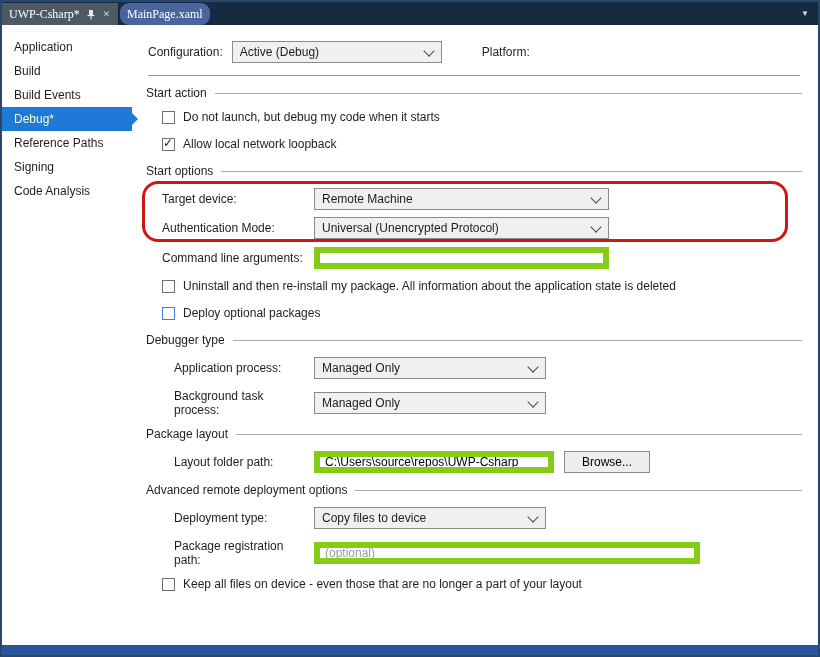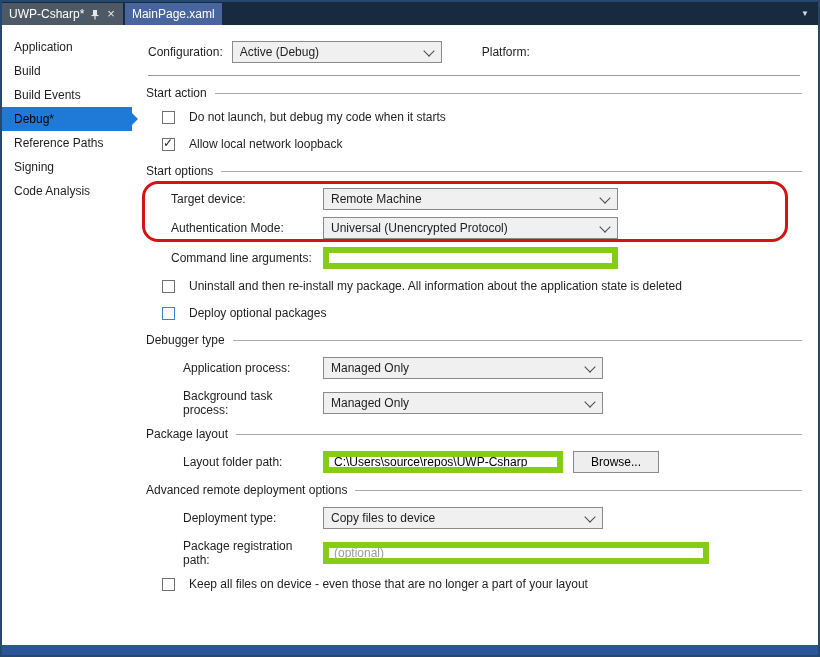--- a/index.html
+++ b/index.html
@@ -4,63 +4,63 @@
 <style>
   html,body { margin:0; padding:0; background:#c9c9c9; }
   .window {
     width:820px; height:657px; box-sizing:border-box;
     border:2px solid #26486f; outline:1px solid #13233a;
     display:flex; flex-direction:column; background:#ffffff;
     font-family:"Liberation Sans", sans-serif; font-size:12px; color:#1e1e1e;
     position:relative; overflow:hidden;
   }
   
-  .tabbar { height:23px; background:#182a40; display:flex; align-items:flex-end; flex:0 0 auto; }
+  .tabbar { height:23px; background:#182a40; display:flex; align-items:flex-end; flex:0 0 auto;font-family:Liberation Serif, serif; }
   .tab { height:22px; display:flex; align-items:center; padding:0 7px; color:#ffffff; gap:6px; cursor:default; white-space:nowrap; }
   .tab.active { background:#4d5964; }
-  .tab.inactive { background:#49659e; margin-left:2px; }
+  .tab.inactive { background:#49659e; margin-left:2px;border-radius:9px; }
   .tab .close { font-size:13px; line-height:12px; color:#e8e8e8; padding:0 1px; }
   .tab .pin { display:flex; align-items:center; }
   .tab-overflow { margin-left:auto; align-self:center; color:#d6dde7; font-size:8px; padding:0 9px; }
   
   .bodyrow { flex:1 1 auto; display:flex; min-height:0; }
   .sidebar { width:130px; flex:0 0 auto; padding-top:10px; background:#ffffff; }
   .side-item { height:24px; line-height:24px; padding-left:12px; position:relative; cursor:default; }
-  .side-item.selected { background:#1e7ad6; color:#000000; }
+  .side-item.selected { background:#1e7ad6; color:#fef9c3; }
   .side-item.selected::after {
     content:""; position:absolute; left:100%; top:50%; margin-top:-6px;
     border:6px solid transparent; border-left:6px solid #1e7ad6; border-right-width:0;
   }
   .content { flex:1 1 auto; min-width:0; padding:12px 16px 0 14px; position:relative; overflow:hidden; }
   
   .config-row { display:flex; align-items:center; margin:4px 0 12px 2px; }
   .lbl { margin-right:9px; }
   .lbl.pl { margin-left:40px; }
   .dropdown {
     height:22px; background:#f0f0f0; border:1px solid #8a8a8a; box-sizing:border-box;
     display:flex; align-items:center; justify-content:space-between; padding:0 7px; cursor:default;
   }
   .chev { width:7px; height:7px; border-right:1.5px solid #4a4a4a; border-bottom:1.5px solid #4a4a4a;
           transform:rotate(45deg); margin:-3px 1px 0 8px; flex:0 0 auto; }
-  .w210{width:210px} .w175{width:175px} .w295{width:295px} .w232{width:280px} .w240{width:240px} .w335{width:386px}
+  .w210{width:210px} .w175{width:175px} .w295{width:295px} .w232{width:232px} .w240{width:240px} .w335{width:386px}
   .txt { height:22px; box-sizing:border-box; border:6px solid #84cc16; padding:0 5px; font:inherit; background:#fff; }
   .txt::placeholder { color:#9a9a9a; }
   .btn { height:22px; box-sizing:border-box; border:1px solid #8a8a8a; background:#eeeeee; font:inherit; padding:0 10px; margin-left:8px; cursor:default; }
   .btn.find { width:158px; }
   .btn.browse { width:86px; margin-left:10px; }
   .hr { border-top:1px solid #9b9b9b; margin:0 2px 10px 2px; height:0; }
   .section-head { display:flex; align-items:center; gap:8px; margin:10px 0 10px 0; }
   .section-head .line { flex:1 1 auto; border-top:1px solid #aaaaaa; height:0; }
-  .check-row { display:flex; align-items:center; gap:14px; margin:0 0 13px 16px; cursor:default; }
+  .check-row { display:flex; align-items:center; gap:8px; margin:0 0 13px 16px; cursor:default; }
   .cb { width:13px; height:13px; box-sizing:border-box; border:1px solid #707070; background:#fff; position:relative; flex:0 0 auto; }
   .cb.checked::after { content:"✓"; position:absolute; left:0px; top:-2px; font-size:12px; line-height:13px; color:#1e1e1e; }
   .cb.focus-blue { border-color:#3b82d0; }
   .form-row { display:flex; align-items:center; margin:0 0 7px 16px; }
   .form-row.sp { margin-bottom:10px; }
-  .flabel { width:148px; flex:0 0 auto; padding-right:4px;margin-left:9px; }
+  .flabel { width:148px; flex:0 0 auto; padding-right:4px; }
   .form-row.indent2 { margin-left:28px; }
   .form-row.indent2 .flabel { width:136px; }
   .red-zone { position:relative; margin-bottom:8px; }
   .red-ring { position:absolute; left:-4px; right:14px; top:-7px; bottom:-3px;
               border:3px solid #d21414; border-radius:16px; pointer-events:none; z-index:5; }
   .bottombar { height:10px; background:#2a5699; flex:0 0 auto; }
 </style>
 </head>
 <body>
 

